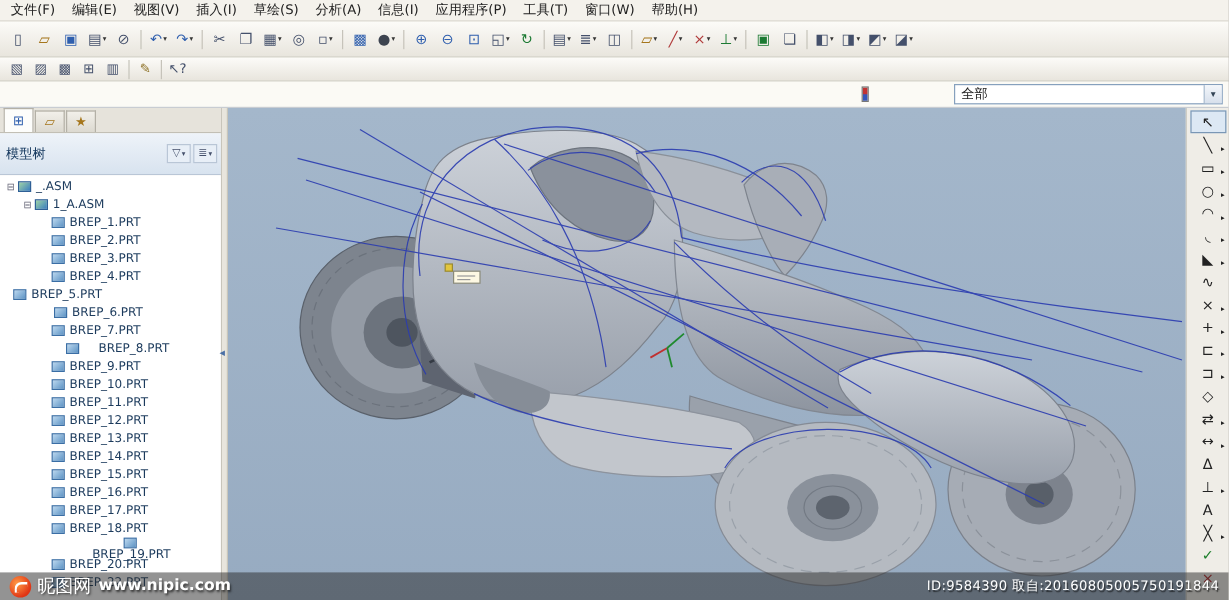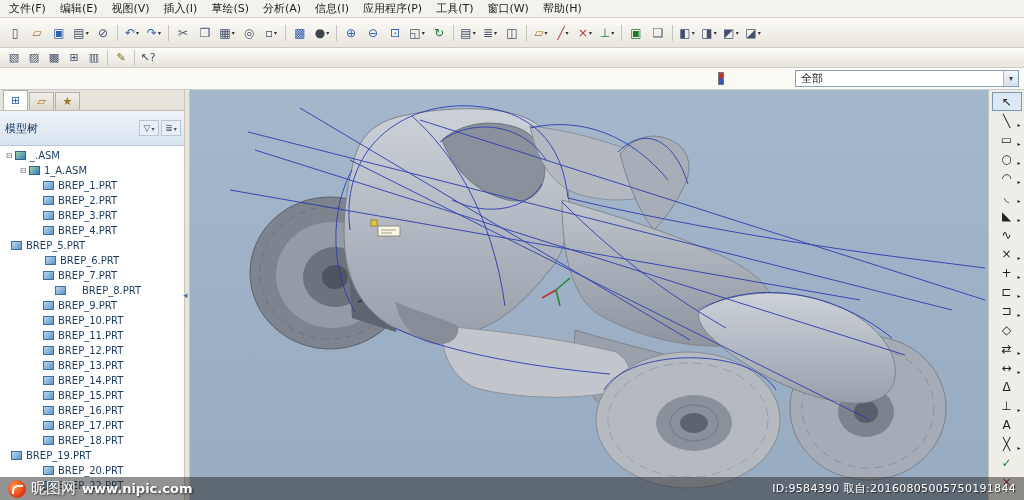--- a/index.html
+++ b/index.html
@@ -436,21 +436,21 @@
             <span class="nicon"></span>
             <span class="tlabel">BREP_17.PRT</span>
           </div>
 
           <div class="tree-row prt" style="padding-left: 32px;">
             <span class="expander"></span>
             <span class="nicon"></span>
             <span class="tlabel">BREP_18.PRT</span>
           </div>
 
-          <div class="tree-row prt" style="">
+          <div class="tree-row prt" style="padding-left: 32px; flex-direction: column;">
             <span class="expander"></span>
             <span class="nicon"></span>
             <span class="tlabel">BREP_19.PRT</span>
           </div>
 
           <div class="tree-row prt" style="padding-left: 32px;">
             <span class="expander"></span>
             <span class="nicon"></span>
             <span class="tlabel">BREP_20.PRT</span>
           </div>

